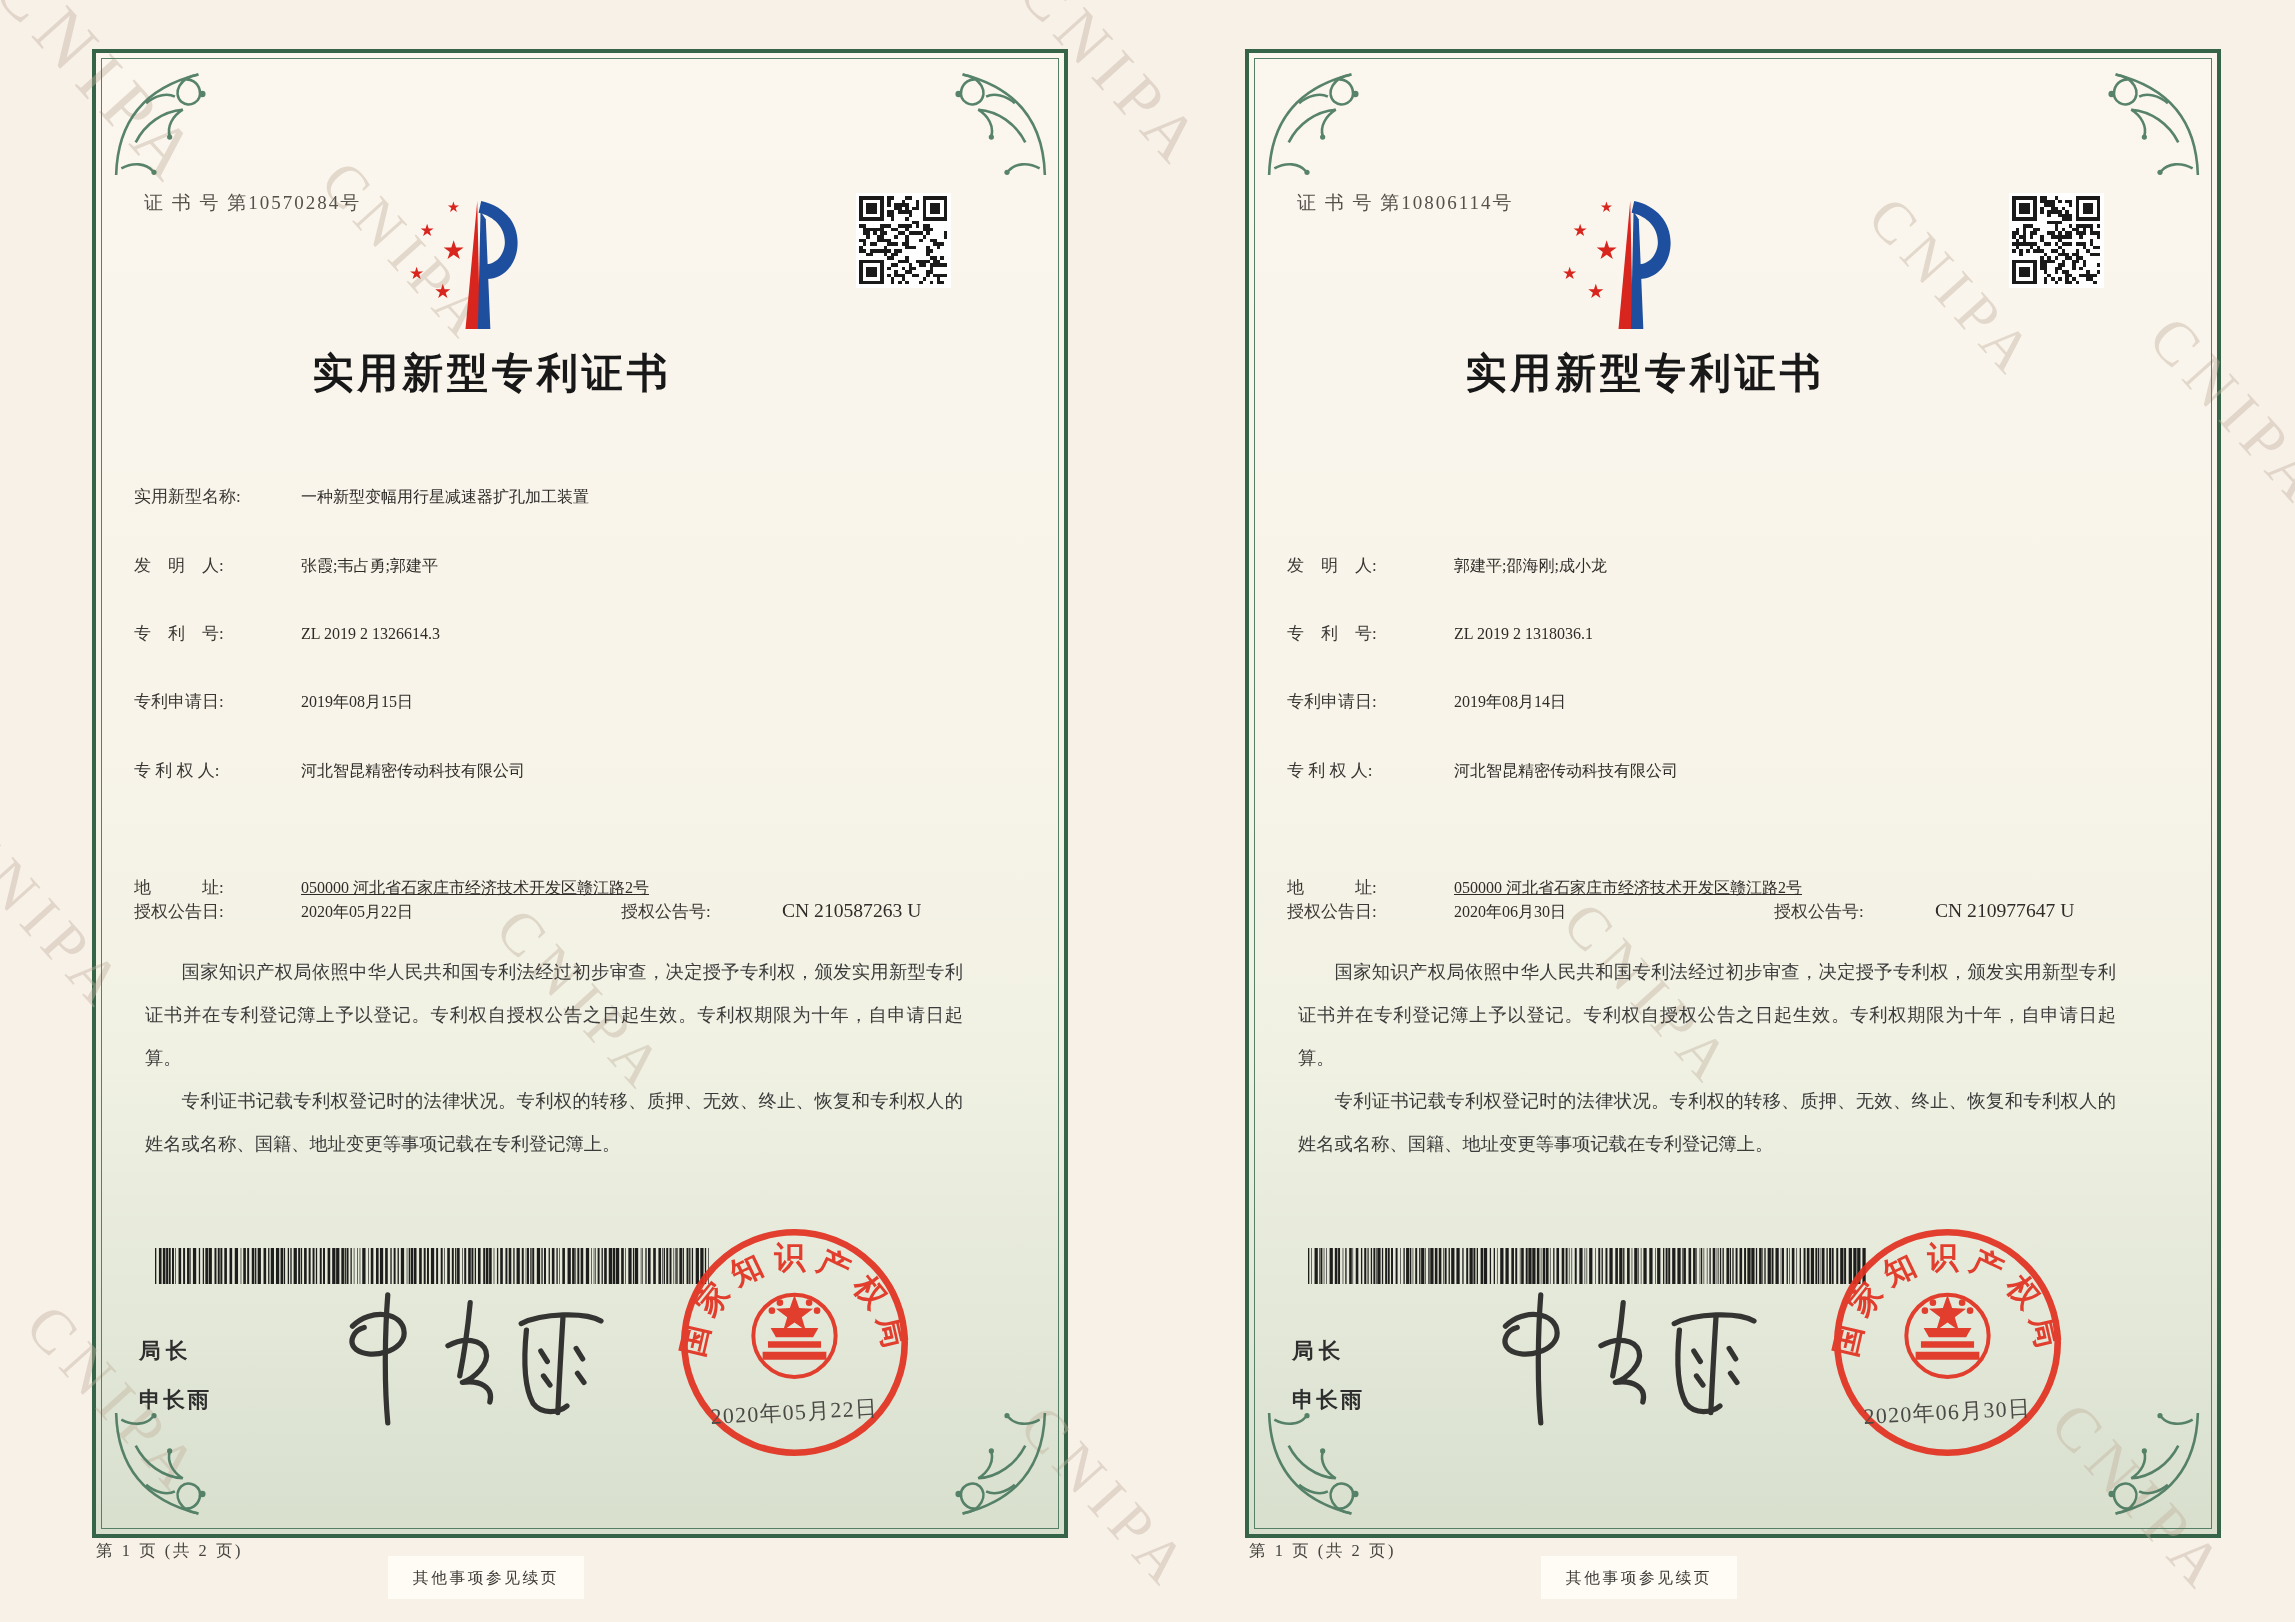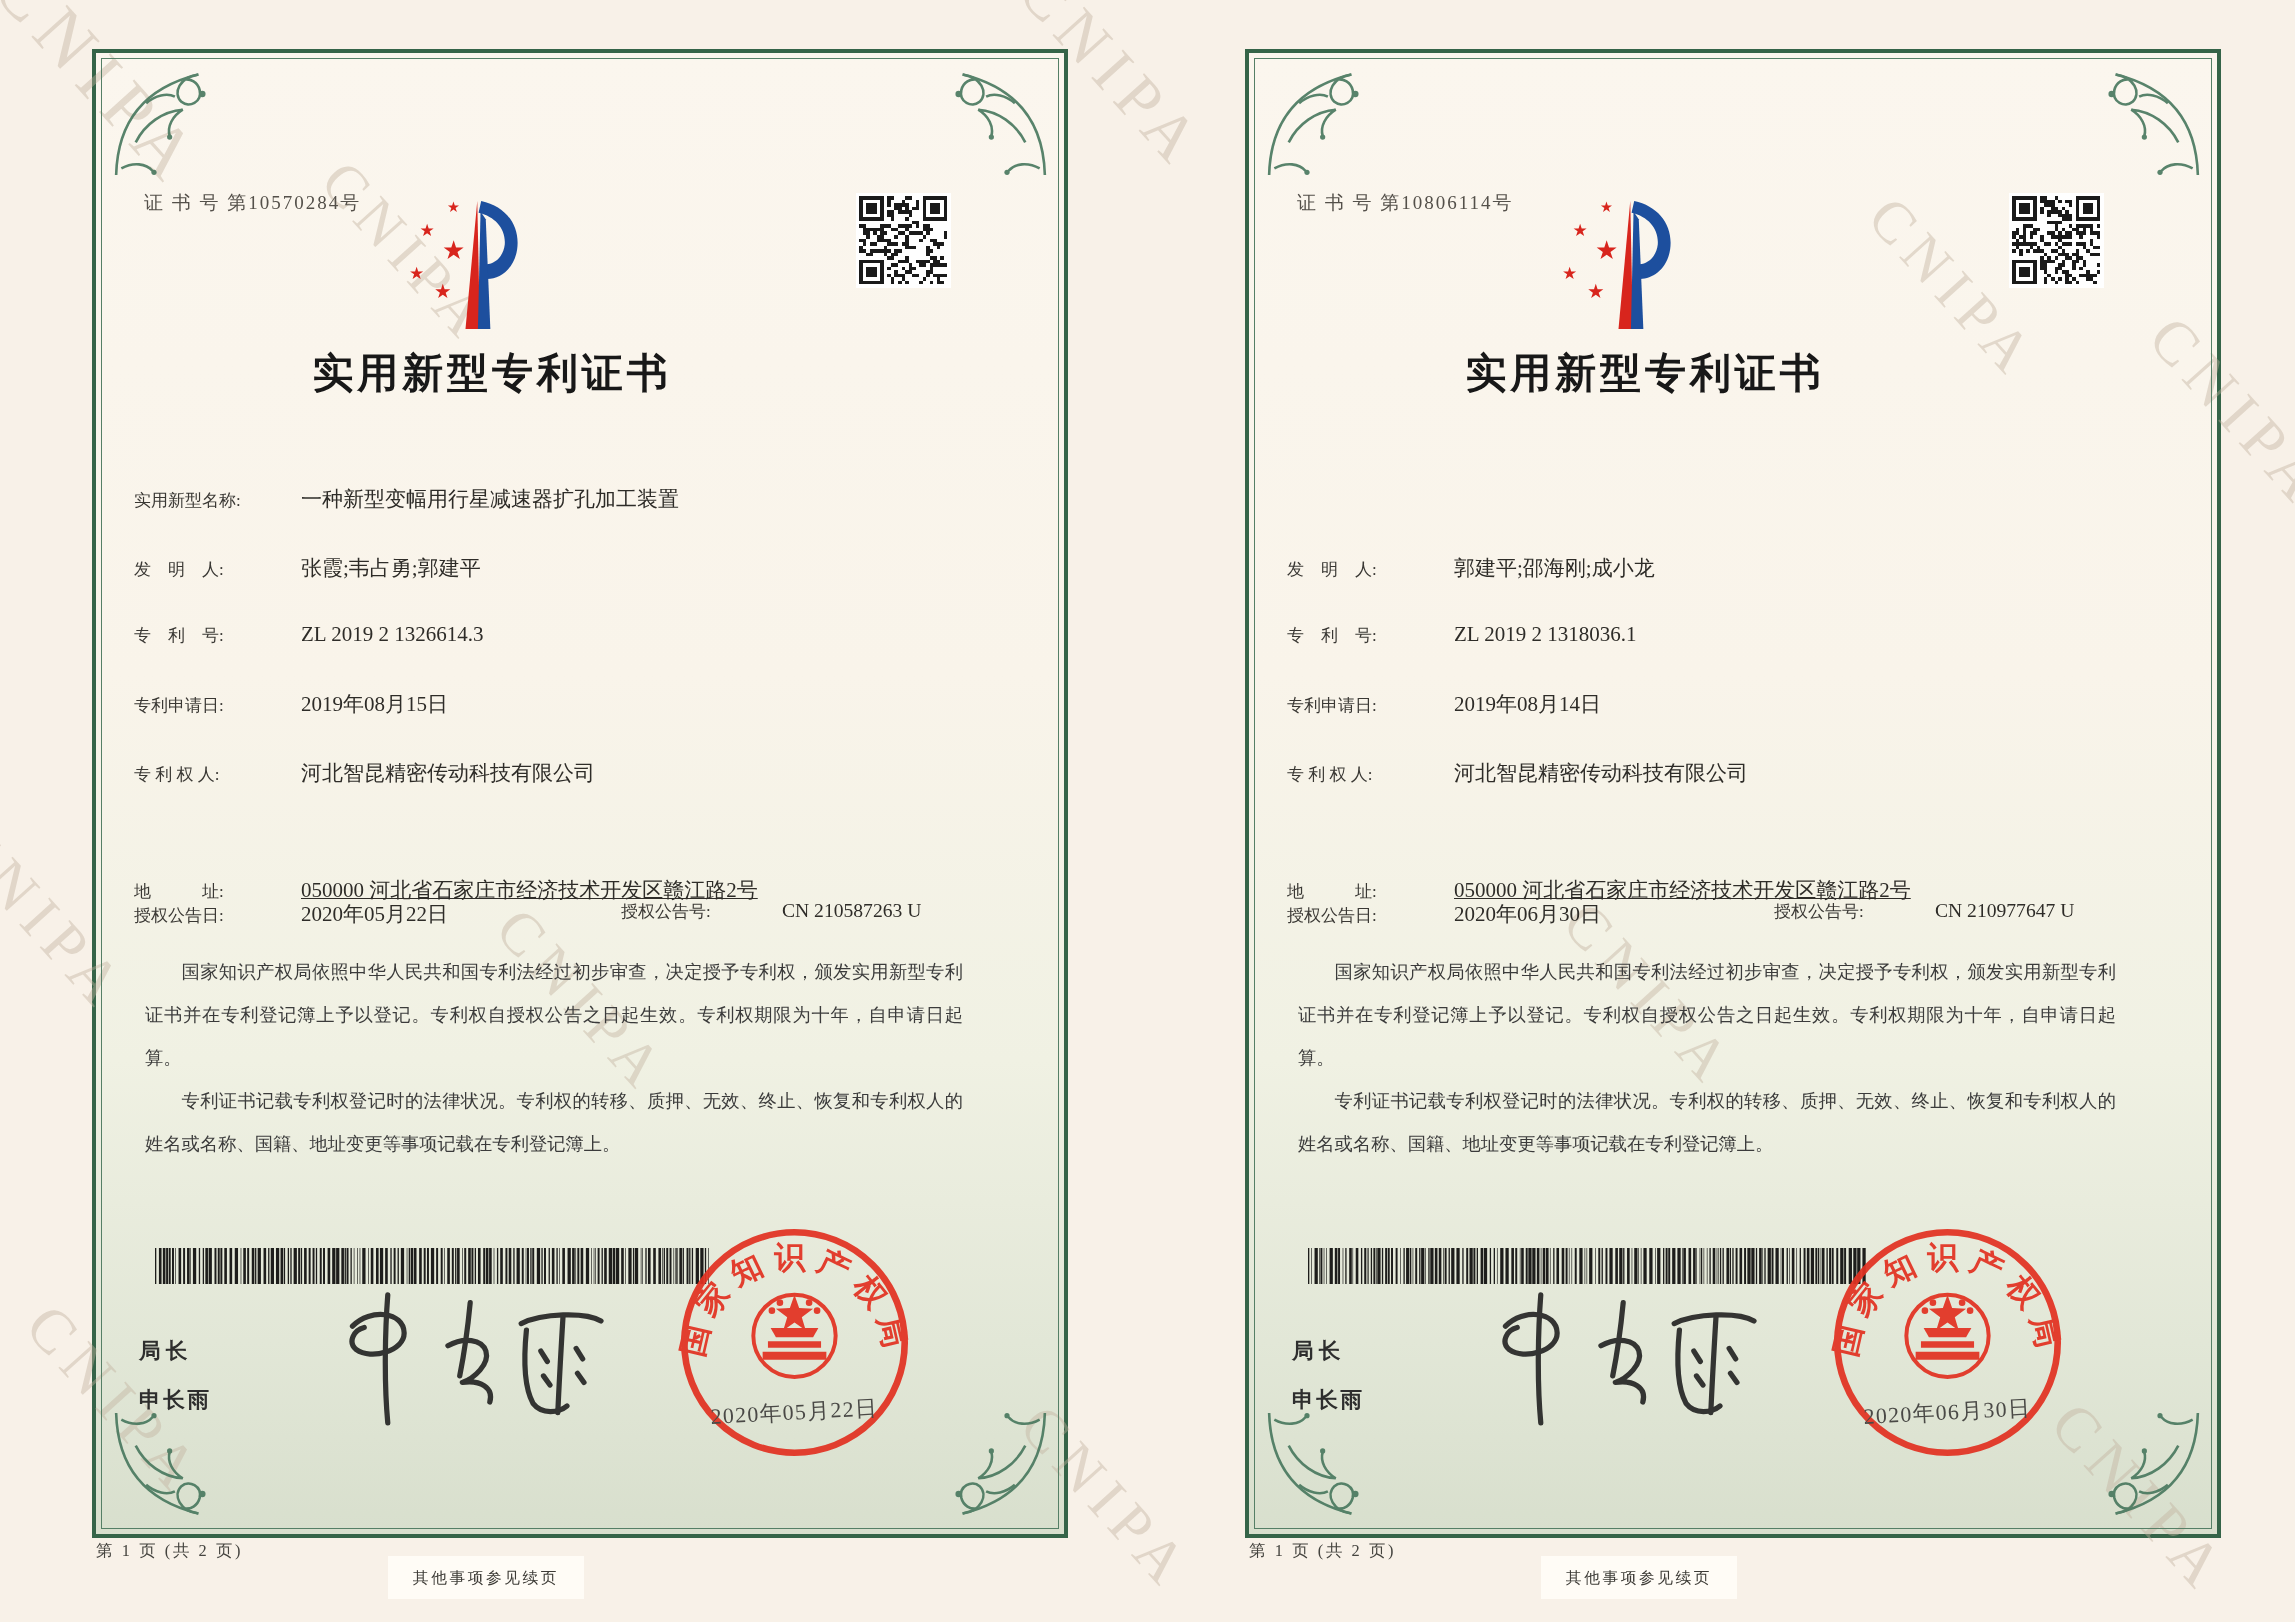--- a/index.html
+++ b/index.html
@@ -36,21 +36,21 @@
   .corner.br{right:10.5px;bottom:10.5px;transform:scale(-1,-1);}
   .cno{left:48px;top:137px;font-size:19px;letter-spacing:2px;color:#54504a;}
   .logo{left:313px;top:144px;width:113px;height:136px;}
   .logo .st{position:absolute;color:#d8251d;line-height:1;}
   .logo svg{position:absolute;left:0;top:0;}
   .qr{left:760px;top:140px;width:88px;height:88px;background:#fff;padding:3.3px;}
   .title{left:23px;top:293px;width:746px;text-align:center;
          font-size:41px;font-weight:700;color:#181818;letter-spacing:3.9px;}
   .row{left:38px;width:916px;height:29px;font-size:19.6px;color:#2e2c28;}
   .row .lbl{display:inline-block;width:167px;font-size:17px;color:#3a3834;vertical-align:baseline;}
-  .row .val{font-size:21px;}
+  .row .val{font-size:16px;}
   .row .g2{position:absolute;left:487px;font-size:17px;color:#3a3834;}
   .row .gv2{position:absolute;left:648px;font-size:19.6px;}
   .r-name{top:432px;} .r-inv{top:501px;} .r-pno{top:569px;} .r-fil{top:637px;}
   .r-pat{top:706px;} .r-adr{top:823px;text-decoration:underline;} .r-grant{top:847px;}
   .paras{left:49px;top:898px;width:818px;color:#3b3b3b;}
   .paras p{margin:0;font-size:18.3px;line-height:43px;text-indent:2em;text-align:justify;}
   .barcode{left:59px;top:1195px;width:559px;height:36px;fill:#1d1d1b;}
   .ctitle{left:43px;top:1283px;font-size:21.6px;font-weight:600;letter-spacing:5.2px;color:#2e2e2e;}
   .cname{left:43px;top:1332px;font-size:21.6px;font-weight:600;letter-spacing:2.6px;color:#2e2e2e;}
   .sig{left:229px;top:1230px;}

